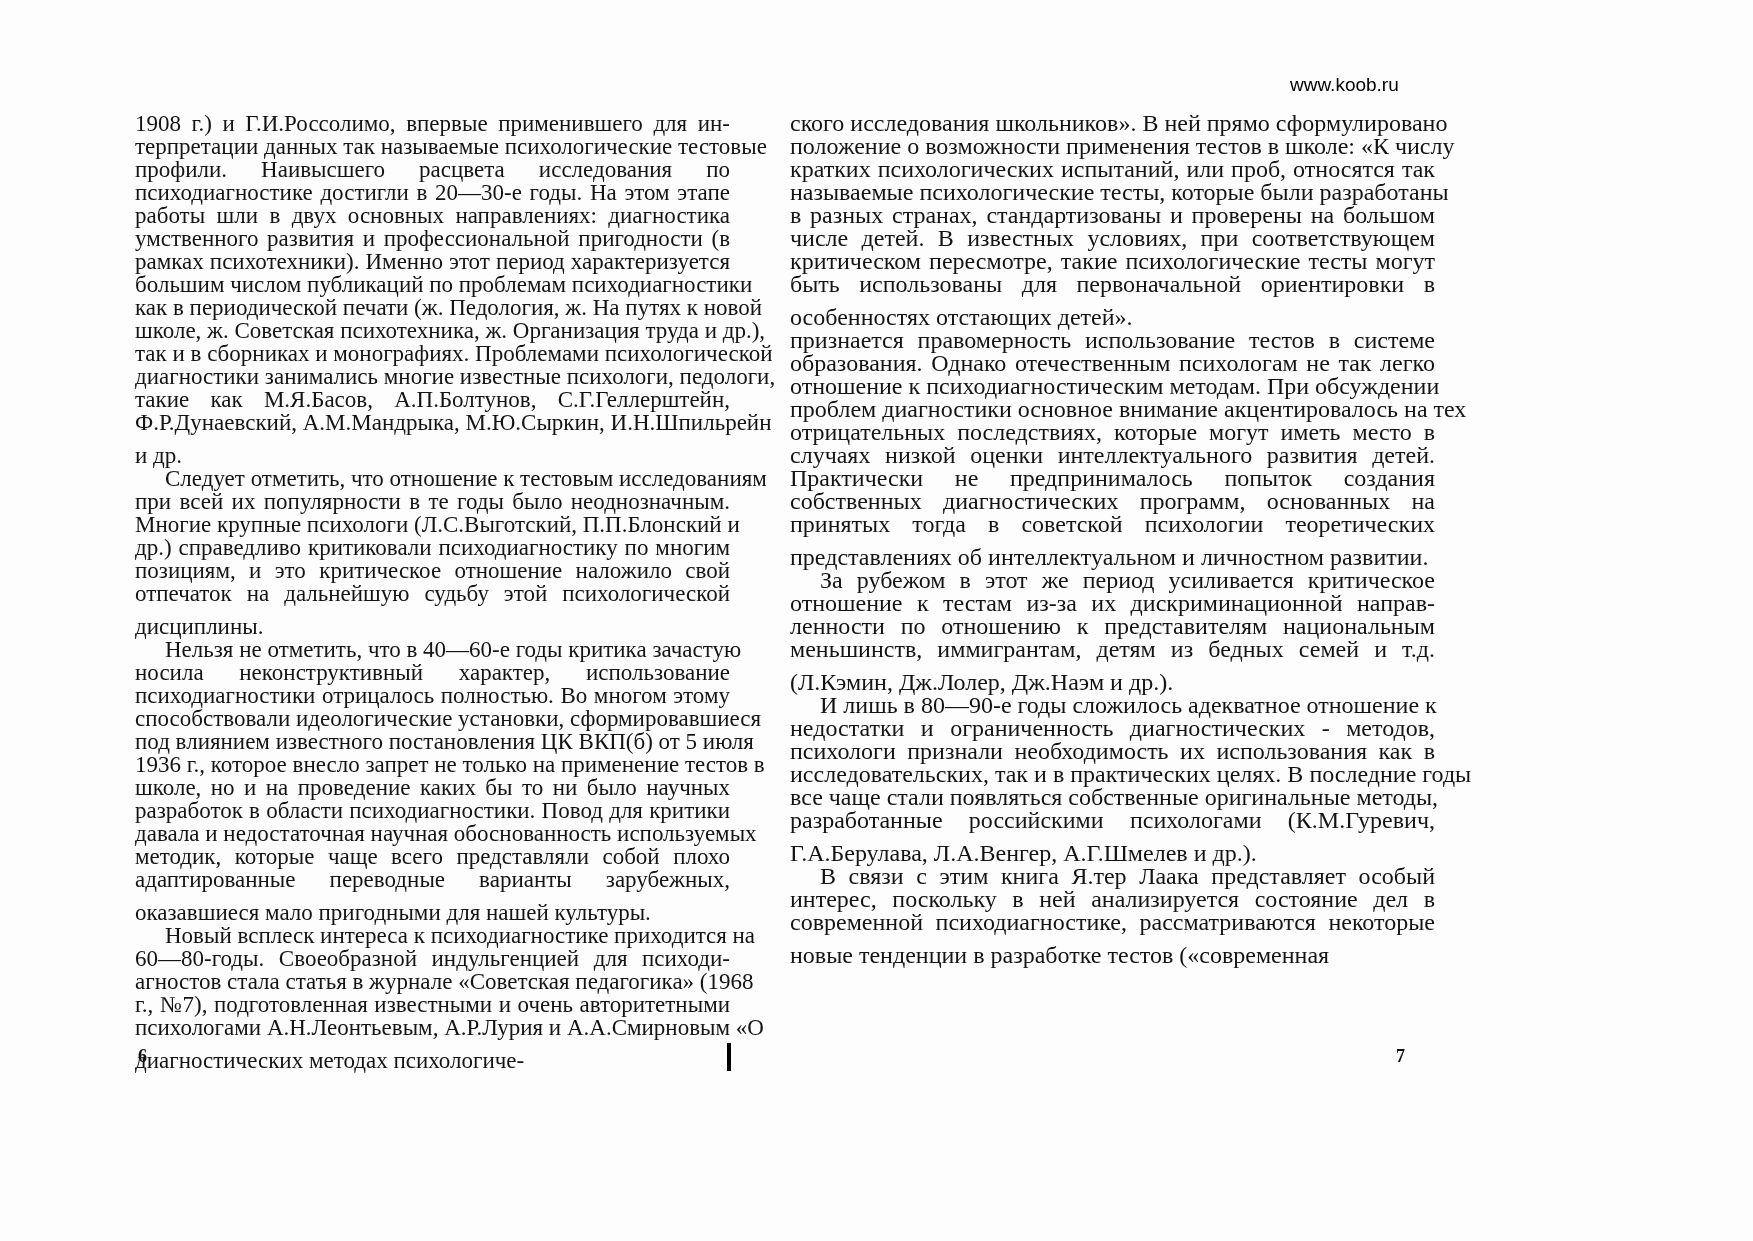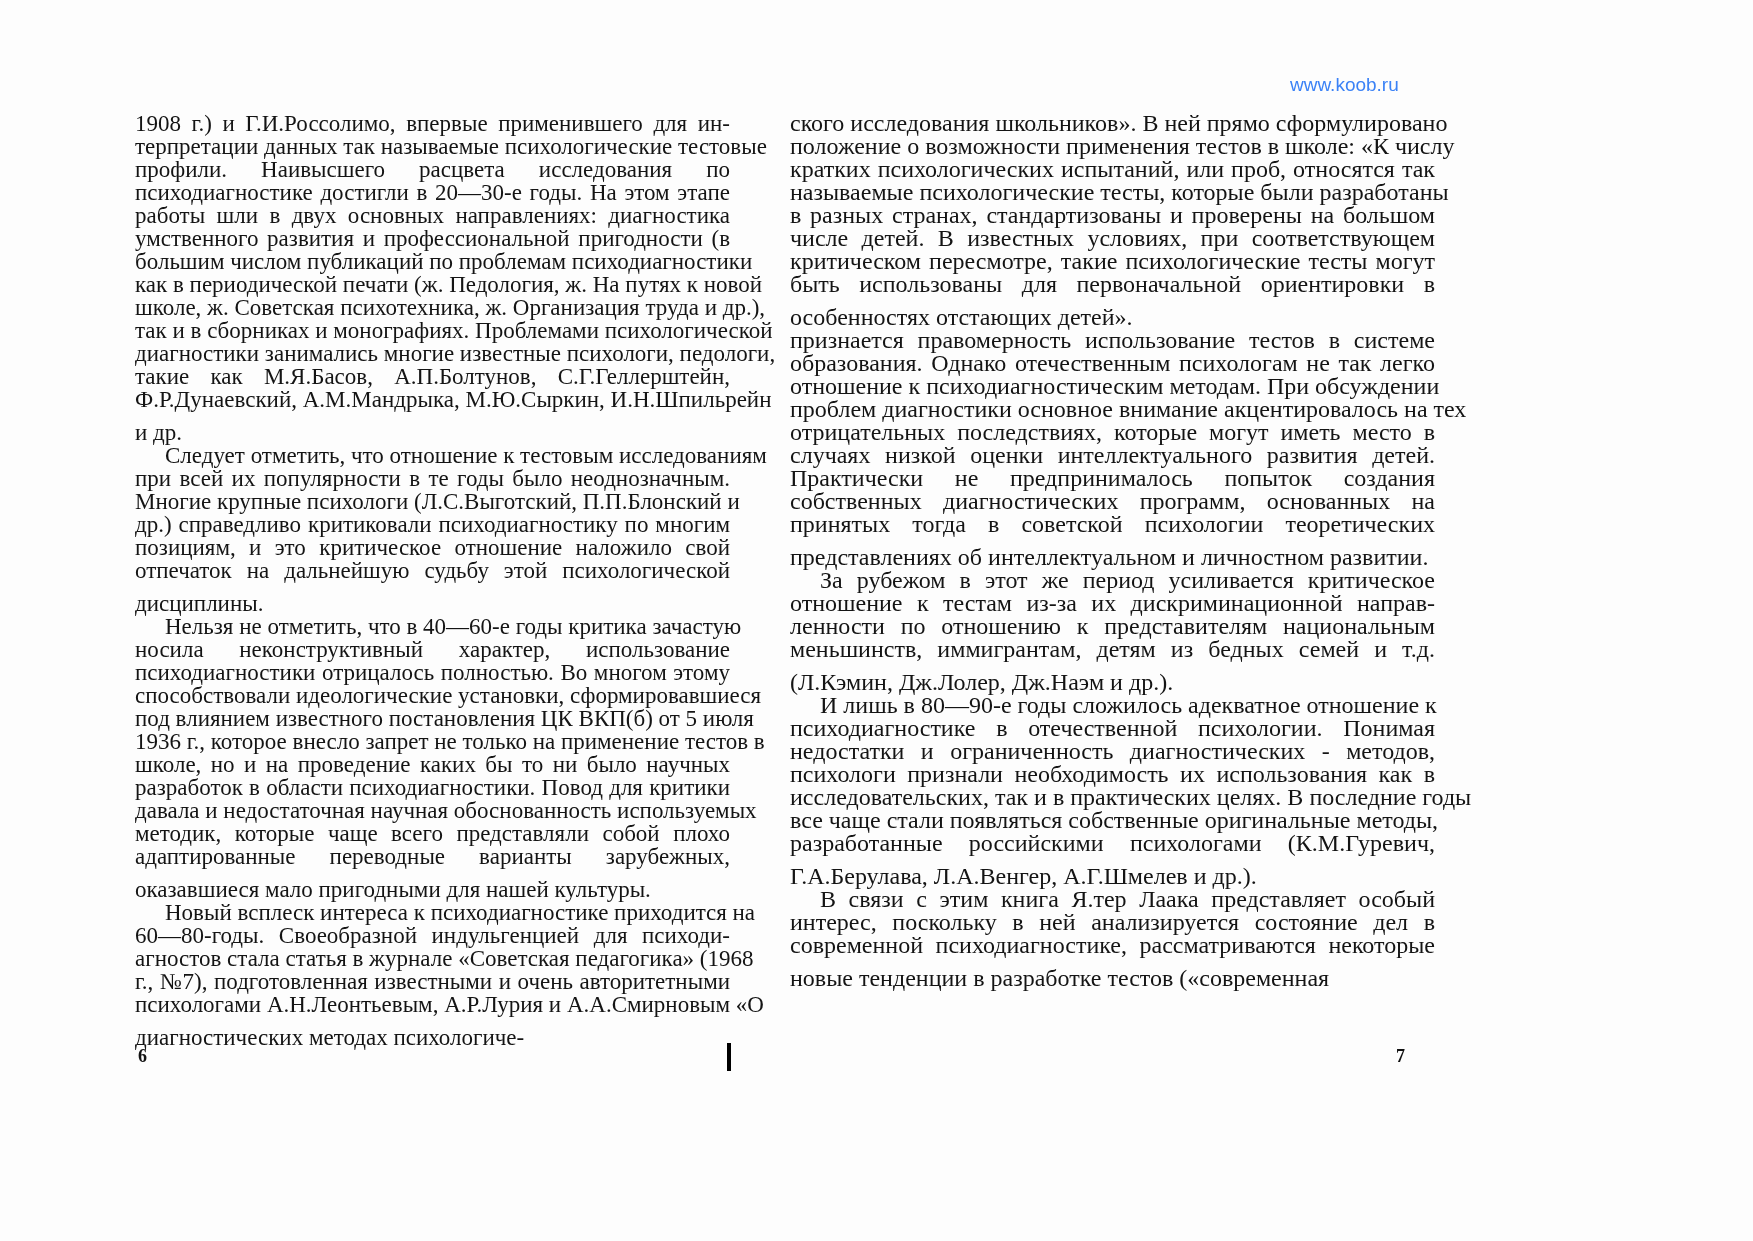--- a/index.html
+++ b/index.html
@@ -17,21 +17,21 @@
     font-family: "Liberation Serif", "DejaVu Serif", serif;
     color: #141414;
   }
   .site-url {
     position: absolute;
     left: 1290px;
     top: 74px;
     width: 145px;
     font-family: "Liberation Sans", "DejaVu Sans", sans-serif;
     font-size: 19px;
-    color: #3b82f6;
+    color: #000000;
     text-align: left;
   }
   .column {
     position: absolute;
     top: 112px;
   }
   .column.left-col {
     left: 135px;
     width: 595px;
     font-size: 23px;
@@ -82,20 +82,21 @@
 
   <div class="site-url">www.koob.ru</div>
 
   <div class="column left-col">
       <div class="line">1908 г.) и Г.И.Россолимо, впервые применившего для ин-</div>
       <div class="line">терпретации данных так называемые психологические тестовые</div>
       <div class="line">профили. Наивысшего расцвета исследования по</div>
       <div class="line">психодиагностике достигли в 20—30-е годы. На этом этапе</div>
       <div class="line">работы шли в двух основных направлениях: диагностика</div>
       <div class="line">умственного развития и профессиональной пригодности (в</div>
+      <div class="line">рамках психотехники). Именно этот период характеризуется</div>
       <div class="line">большим числом публикаций по проблемам психодиагностики</div>
       <div class="line">как в периодической печати (ж. Педология, ж. На путях к новой</div>
       <div class="line">школе, ж. Советская психотехника, ж. Организация труда и др.),</div>
       <div class="line">так и в сборниках и монографиях. Проблемами психологической</div>
       <div class="line">диагностики занимались многие известные психологи, педологи,</div>
       <div class="line">такие как М.Я.Басов, А.П.Болтунов, С.Г.Геллерштейн,</div>
       <div class="line">Ф.Р.Дунаевский, А.М.Мандрыка, М.Ю.Сыркин, И.Н.Шпильрейн</div>
       <div class="line end">и др.</div>
       <div class="line indent">Следует отметить, что отношение к тестовым исследованиям</div>
       <div class="line">при всей их популярности в те годы было неоднозначным.</div>
@@ -143,21 +144,20 @@
       <div class="line">Практически не предпринималось попыток создания</div>
       <div class="line">собственных диагностических программ, основанных на</div>
       <div class="line">принятых тогда в советской психологии теоретических</div>
       <div class="line end">представлениях об интеллектуальном и личностном развитии.</div>
       <div class="line indent">За рубежом в этот же период усиливается критическое</div>
       <div class="line">отношение к тестам из-за их дискриминационной направ-</div>
       <div class="line">ленности по отношению к представителям национальным</div>
       <div class="line">меньшинств, иммигрантам, детям из бедных семей и т.д.</div>
       <div class="line end">(Л.Кэмин, Дж.Лолер, Дж.Наэм и др.).</div>
       <div class="line indent">И лишь в 80—90-е годы сложилось адекватное отношение к</div>
-      <div class="line">психодиагностике в отечественной психологии. Понимая</div>
       <div class="line">недостатки и ограниченность диагностических - методов,</div>
       <div class="line">психологи признали необходимость их использования как в</div>
       <div class="line">исследовательских, так и в практических целях. В последние годы</div>
       <div class="line">все чаще стали появляться собственные оригинальные методы,</div>
       <div class="line">разработанные российскими психологами (К.М.Гуревич,</div>
       <div class="line end">Г.А.Берулава, Л.А.Венгер, А.Г.Шмелев и др.).</div>
       <div class="line indent">В связи с этим книга Я.тер Лаака представляет особый</div>
       <div class="line">интерес, поскольку в ней анализируется состояние дел в</div>
       <div class="line">современной психодиагностике, рассматриваются некоторые</div>
       <div class="line end">новые тенденции в разработке тестов («современная</div>

